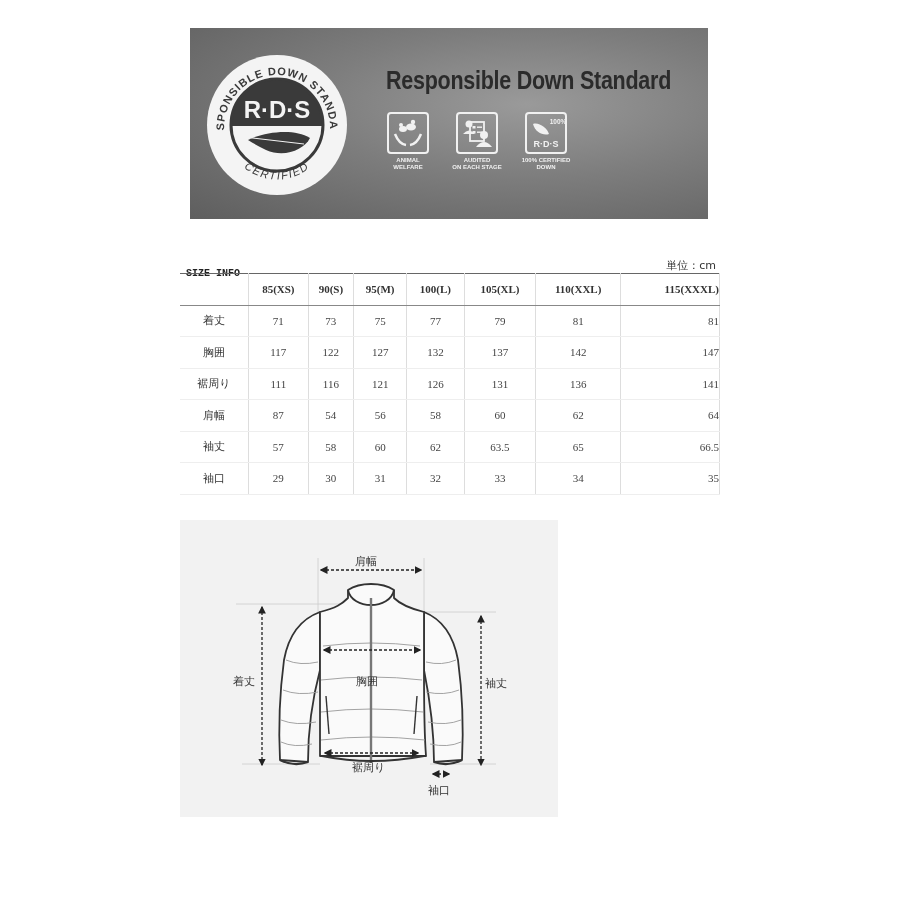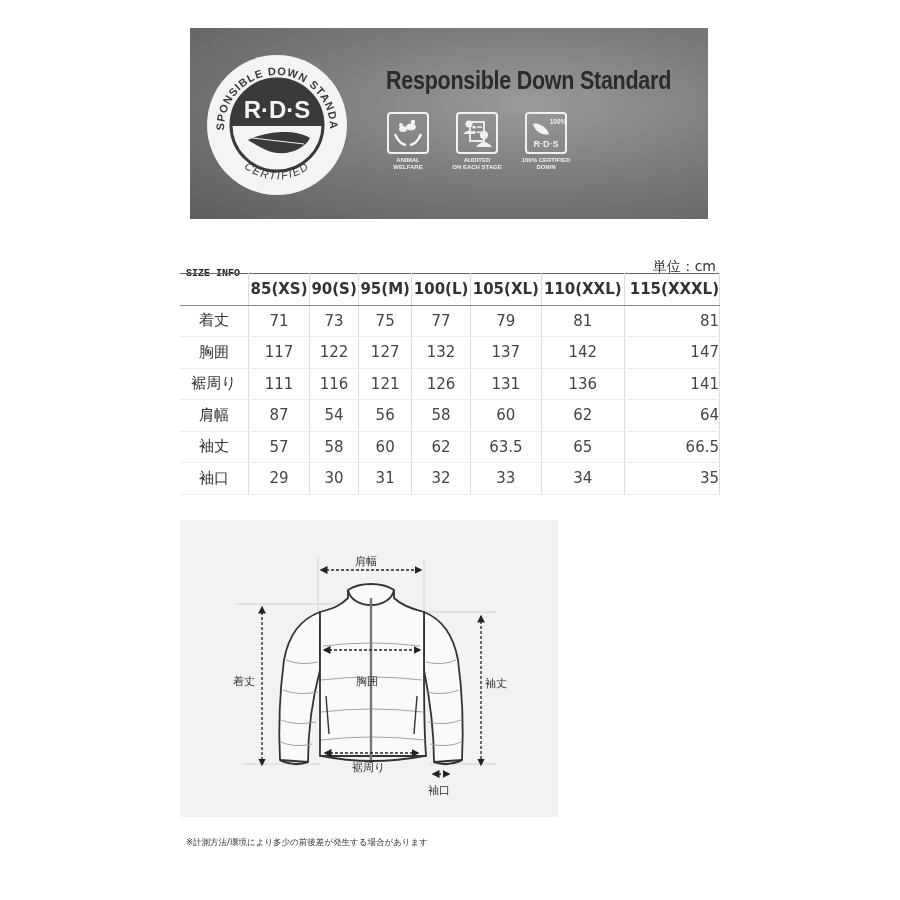--- a/index.html
+++ b/index.html
@@ -10,22 +10,22 @@
     background: radial-gradient(ellipse at 65% 40%, #9a9a9a 0%, #7d7d7d 45%, #5e5e5e 100%); overflow:hidden; }
   .rds-badge { position:absolute; left:14px; top:24px; width:146px; height:146px; }
   .banner-title { position:absolute; left:196px; top:38px; font-family:"Liberation Sans", sans-serif; font-weight:bold;
     font-size:25px; color:#2b2b2b; letter-spacing:-0.3px; transform:scaleX(0.86); transform-origin:left center; white-space:nowrap; }
   .feature { position:absolute; top:84px; width:70px; text-align:center; }
   .feature .box { width:42px; height:42px; margin:0 auto; border:2px solid #f1f1f1; border-radius:4px; box-sizing:border-box; }
   .feature .cap { color:#f1f1f1; font-family:"Liberation Sans", sans-serif; font-weight:bold; font-size:6px; line-height:7px; margin-top:3px; text-transform:uppercase; }
 
   
   .size-title { position:absolute; left:186px; top:268px; font-family:Liberation Mono, monospace; font-weight:bold; font-size:10px; color:#222; }
-  .unit { position:absolute; right:184px; top:258px; font-size:14px; color:#333; }
-  table.sizes { position:absolute; left:180px; top:273px; width:540px; border-collapse:collapse; font-size:15px; color:#444; }
+  .unit { position:absolute; right:184px; top:258px; font-size:11px; color:#333; }
+  table.sizes { position:absolute; left:180px; top:273px; width:540px; border-collapse:collapse; font-size:11px; color:#444;font-family:Liberation Serif, serif; }
   table.sizes { border-top:1.5px solid #666; border-bottom:1.5px solid #777; }
   table.sizes th, table.sizes td { height:30.5px; text-align:center; border-left:1px solid #ddd; border-bottom:1px solid #eee; padding:0; }
   table.sizes th:first-child, table.sizes td:first-child { border-left:none; width:68px; }
   table.sizes thead th { font-weight:bold; color:#333; border-bottom:1.5px solid #888; }
   table.sizes td.rowhead { color:#333; }
   table.sizes tr td:last-child, table.sizes tr th:last-child { border-right:1px solid #ddd;text-align:right; }
 
   
   .diagram { position:absolute; left:180px; top:520px; width:378px; height:297px; background:#f2f2f2; }
   .diagram svg { position:absolute; left:0; top:0; }
@@ -250,14 +250,13 @@
   </svg>
   <div class="dlabel" style="left:175px; top:34px;">肩幅</div>
   <div class="dlabel" style="left:53px; top:154px;">着丈</div>
   <div class="dlabel" style="left:176px; top:154px;">胸囲</div>
   <div class="dlabel" style="left:305px; top:156px;">袖丈</div>
   <div class="dlabel" style="left:172px; top:240px;">裾周り</div>
   <div class="dlabel" style="left:248px; top:263px;">袖口</div>
 </div>
 
 <div class="notes">
-  <div>※計測方法/環境により多少の前後差が発生する場合があります</div>
 </div>
 
 </body></html>

